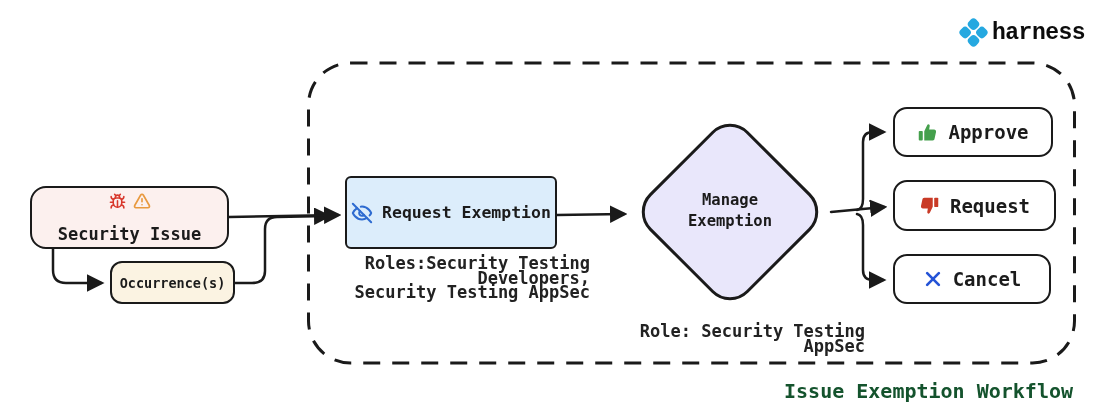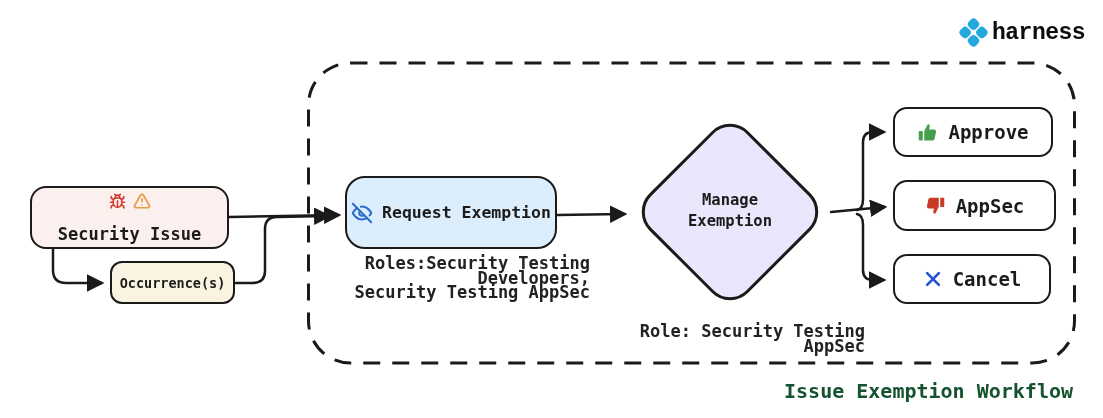--- a/index.html
+++ b/index.html
@@ -17,21 +17,21 @@
   .edge{fill:none;stroke:var(--arrow,#1a1a1a);stroke-width:2.5;stroke-linecap:round;}
   .boundary{fill:none;stroke:var(--border,#1a1a1a);stroke-width:3;stroke-dasharray:17 12;}
   
   .node{position:absolute;box-sizing:border-box;border:2.5px solid var(--border,#1a1a1a);
         display:flex;align-items:center;justify-content:center;font-weight:bold;}
   .security{left:30px;top:186px;width:199px;height:63px;border-radius:16px;
             background:var(--security-bg,#fcf0ee);flex-direction:column;gap:13px;font-size:17px;}
   .icon-row{display:flex;align-items:center;gap:7px;height:19px;}
   .occurrence{left:110px;top:261px;width:125px;height:43px;border-radius:12px;
               background:var(--occurrence-bg,#fbf3e2);font-size:13.5px;}
-  .request{left:345px;top:176px;width:212px;height:73px;border-radius:20px;
+  .request{left:345px;top:176px;width:212px;height:73px;border-radius:6px;
            background:var(--request-bg,#dcedfb);gap:9px;font-size:16.5px;}
   .action{left:893px;background:var(--action-bg,#ffffff);border-radius:14px;gap:10px;font-size:19px;}
   .approve{top:107px;width:160px;height:50px;text-align:right;}
   .reject{top:180px;width:163px;height:51px;}
   .cancel{top:254px;width:158px;height:50px;}
   
   .diamond-shape{position:absolute;left:660px;top:142px;width:140px;height:140px;box-sizing:border-box;
                  background:var(--diamond-bg,#e9e7fb);border:3px solid var(--border,#1a1a1a);
                  border-radius:26px;transform:rotate(45deg);}
   .diamond-label{position:absolute;left:650px;top:190px;width:160px;text-align:center;
@@ -143,21 +143,21 @@
     <span>Approve</span>
   </div>
 
   <div class="node action reject">
     <svg width="21" height="21" viewBox="0 0 24 24">
       <g class="thumb-down">
         <rect x="17.4" y="3" width="4.6" height="10.8" rx="1"></rect>
         <path d="M15.7 3v10.4l-3.3 7c-.26.56-.82.92-1.44.92-.95 0-1.67-.86-1.5-1.8l.64-4.12H4.5c-1.45 0-2.53-1.33-2.23-2.75l1.6-7.4A2.3 2.3 0 0 1 6.12 3h9.58z"></path>
       </g>
     </svg>
-    <span>AppSec</span>
+    <span>Request</span>
   </div>
 
   <div class="node action cancel">
     <svg class="x-icon" width="20" height="20" viewBox="0 0 24 24" fill="none" stroke-width="3.2" stroke-linecap="round">
       <path d="M5 5 19 19"></path>
         <path d="M19 5 5 19"></path>
     </svg>
     <span>Cancel</span>
   </div>
 

